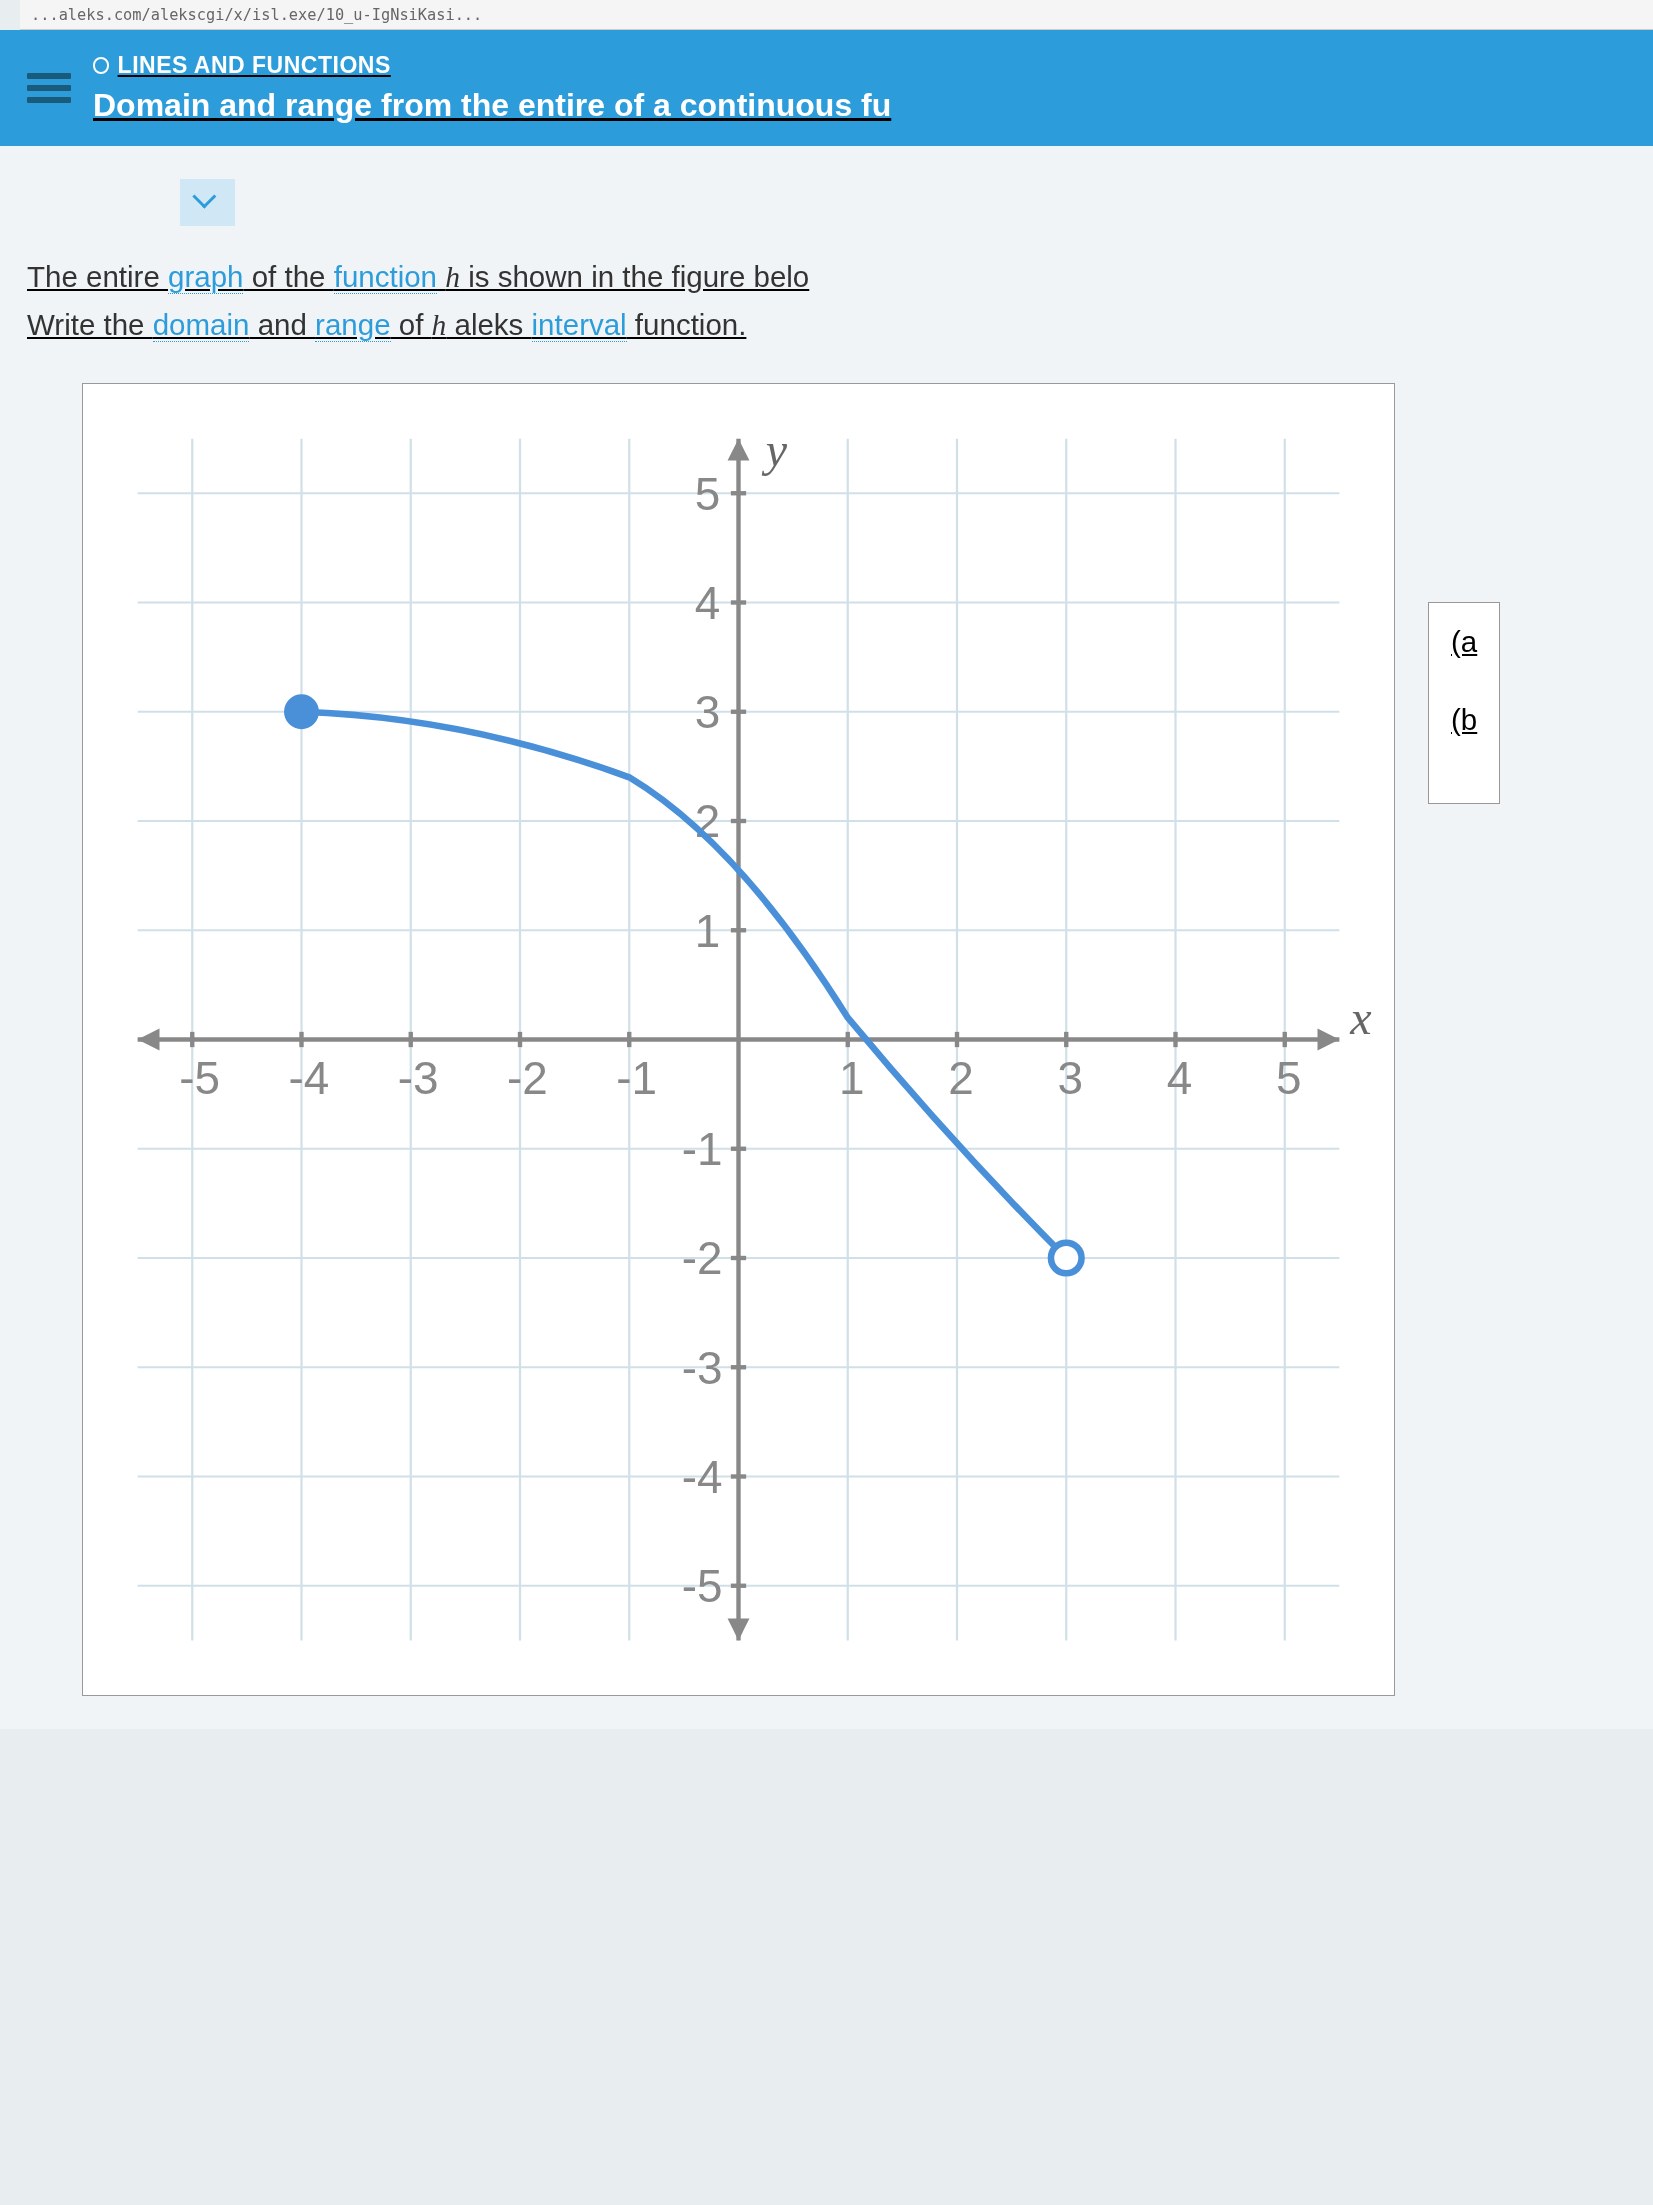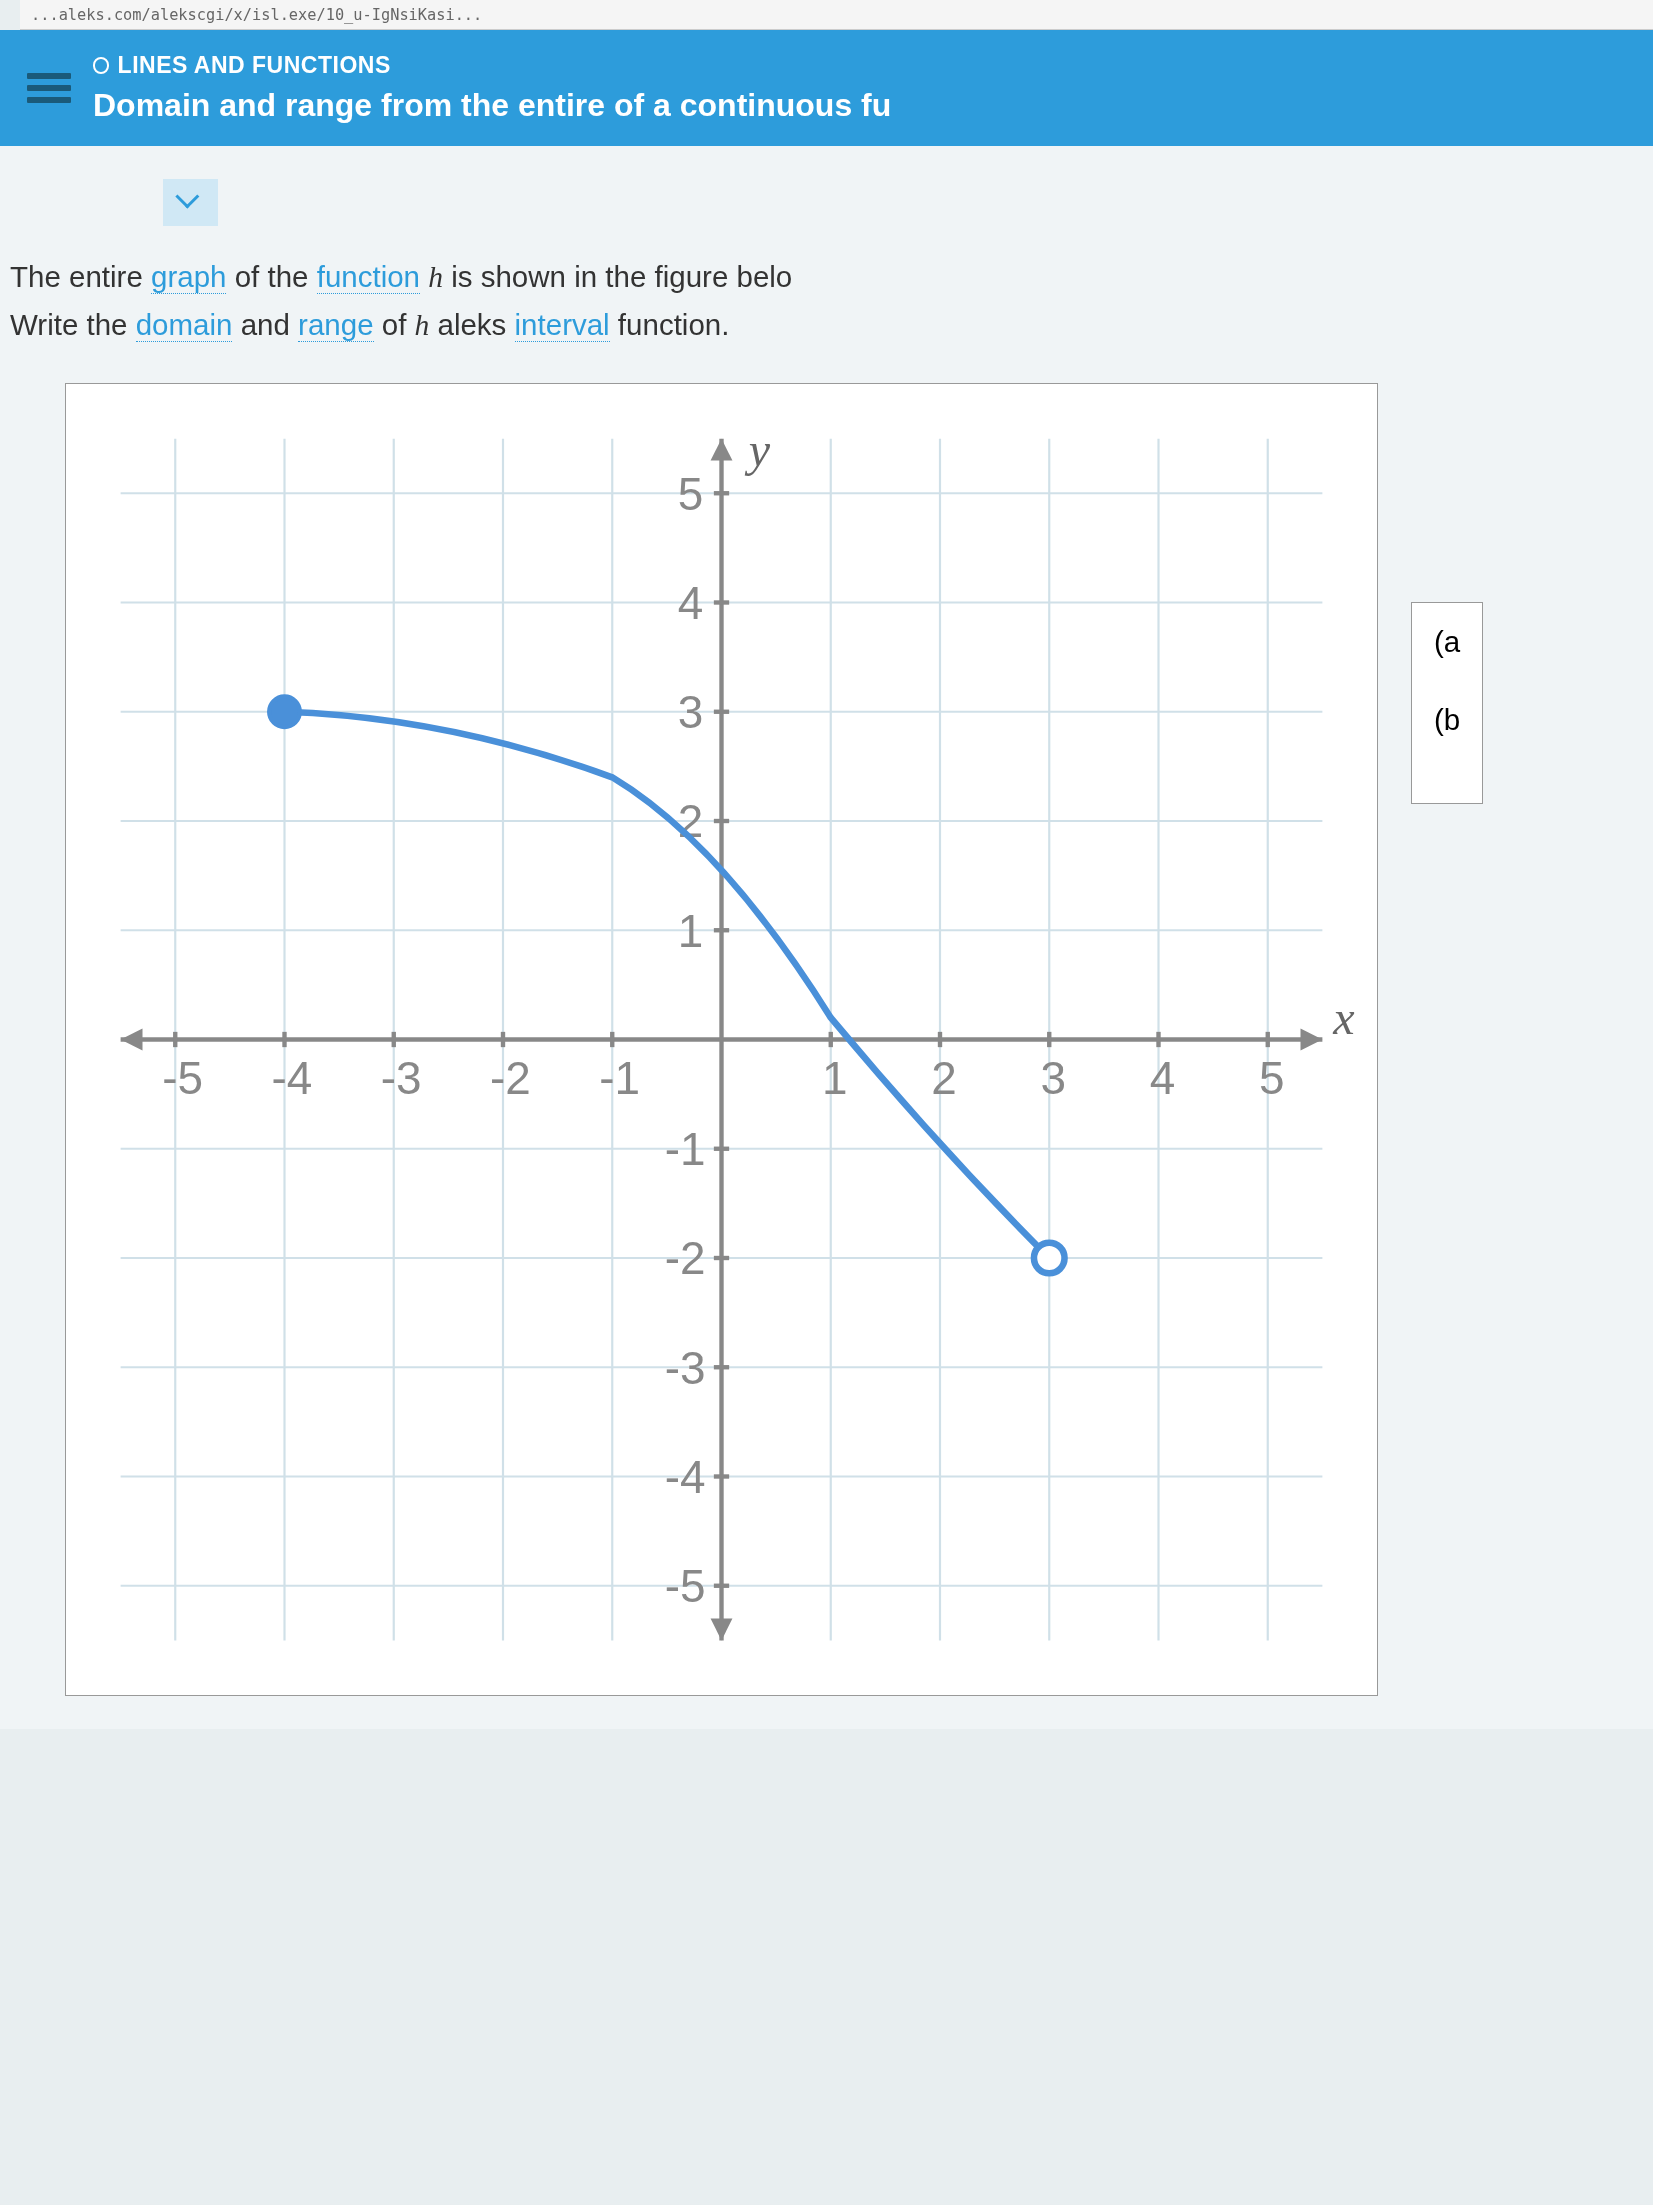--- a/index.html
+++ b/index.html
@@ -24,20 +24,21 @@
       white-space: nowrap;
       overflow: hidden;
       margin-left: 20px;
     }
     .header {
       background: #2d9cdb;
       padding: 22px 27px;
       display: flex;
       align-items: center;
       gap: 22px;
+      text-decoration: underline;
     }
     .menu-icon {
       display: flex;
       flex-direction: column;
       gap: 6.6px;
       cursor: pointer;
     }
     .menu-icon span {
       width: 44px;
       height: 5.5px;
@@ -64,22 +65,23 @@
       font-size: 23px;
       font-weight: bold;
       letter-spacing: 0.5px;
     }
     .title-text {
       color: white;
       font-size: 32px;
       font-weight: bold;
     }
     .content {
-      padding: 33px 10px;
+      padding: 33px 27px;
       background: #f0f4f6;
+      text-decoration: underline;
     }
     .dropdown-btn {
       background: #d0e8f5;
       border: none;
       padding: 11px 16.4px;
       margin-bottom: 27px;
       margin-left: 153px;
       cursor: pointer;
     }
     .chevron-down {

